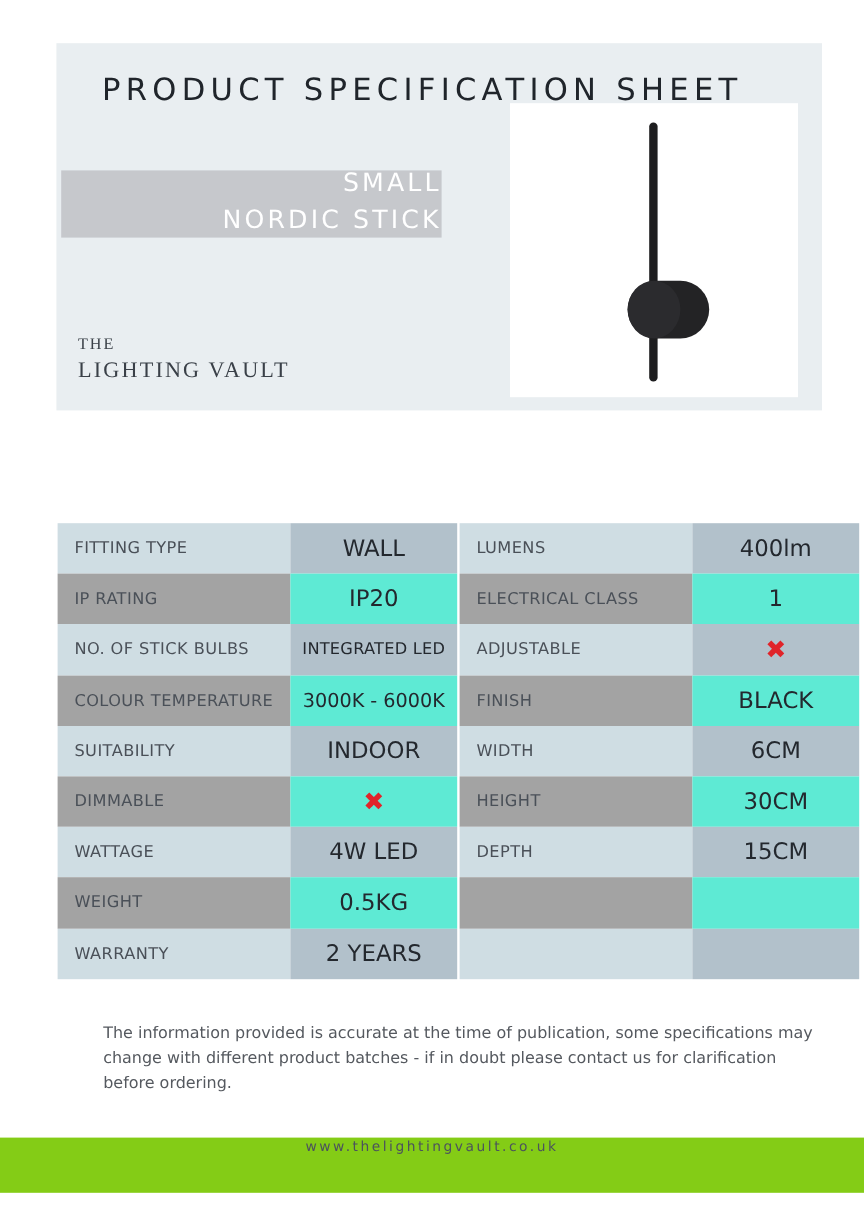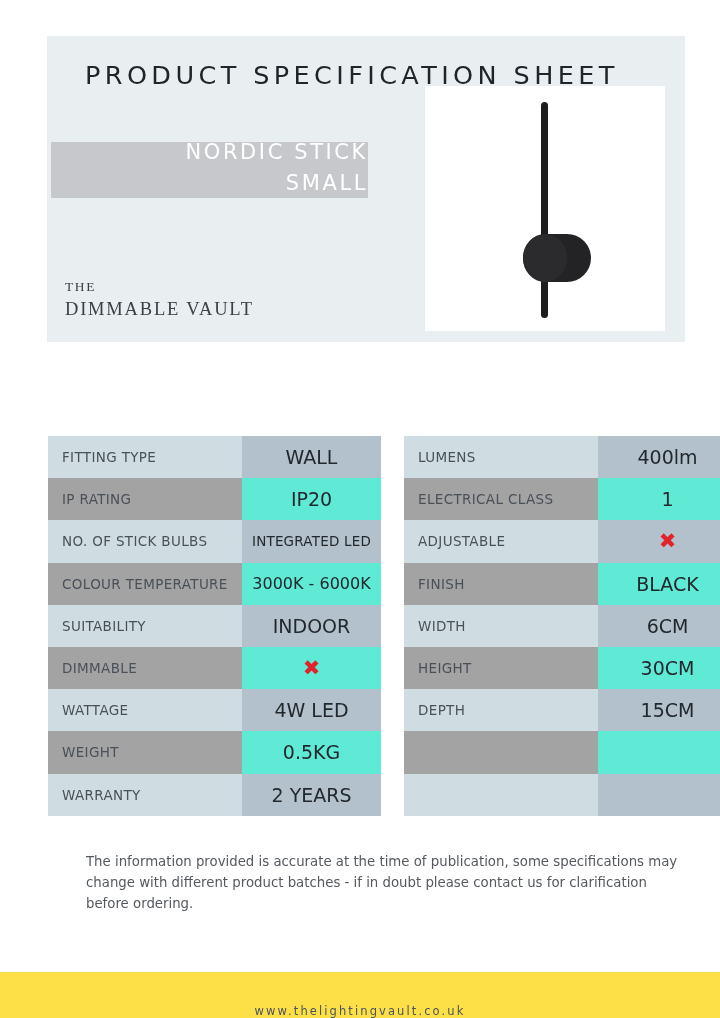--- a/index.html
+++ b/index.html
@@ -121,21 +121,21 @@
 
   
   .spec-table {
     position: absolute;
     left: 48px;
     top: 436px;
     width: 626px;
   }
   .spec-cols {
     display: flex;
-    gap: 23px;
+    gap: 2px;
   }
   .spec-col { width: 333px; }
   .spec-row {
     display: flex;
     height: 42.2px;
     align-items: center;
   }
   .cell-label {
     width: 194px;
     height: 100%;
@@ -185,51 +185,51 @@
     line-height: 21px;
     color: #55595f;
     font-family: "DejaVu Sans", sans-serif;
     margin-left: 38px;
   }
 
   
   .footer-bar {
     position: absolute;
     left: 0;
-    top: 972px;
+    top: 948px;
     width: 720px;
     height: 46px;
-    background: #fde047;
-    display: flex;
-    align-items: flex-end;
+    background: #84cc16;
+    display: flex;
+    align-items: flex-start;
     justify-content: center;
   }
   .footer-url {
     font-size: 11.5px;
     letter-spacing: 2.1px;
     color: #4c535c;
     font-family: "DejaVu Sans", sans-serif;
   }
 </style>
 </head>
 <body>
 
 <div class="header-panel">
 
   <div class="sheet-title">PRODUCT SPECIFICATION SHEET</div>
 
   <div class="name-banner"></div>
   <div class="name-lines">
+    <span class="name-line">SMALL</span>
     <span class="name-line">NORDIC STICK</span>
-    <span class="name-line">SMALL</span>
   </div>
 
   <div class="brand">
     <span class="brand-the">THE</span>
-    <span class="brand-main">DIMMABLE VAULT</span>
+    <span class="brand-main">LIGHTING VAULT</span>
   </div>
 
   <div class="photo-box">
     <div class="lamp-stage">
       <div class="lamp-rod"></div>
       <div class="lamp-body"></div>
       <div class="lamp-cap"></div>
     </div>
   </div>
 

